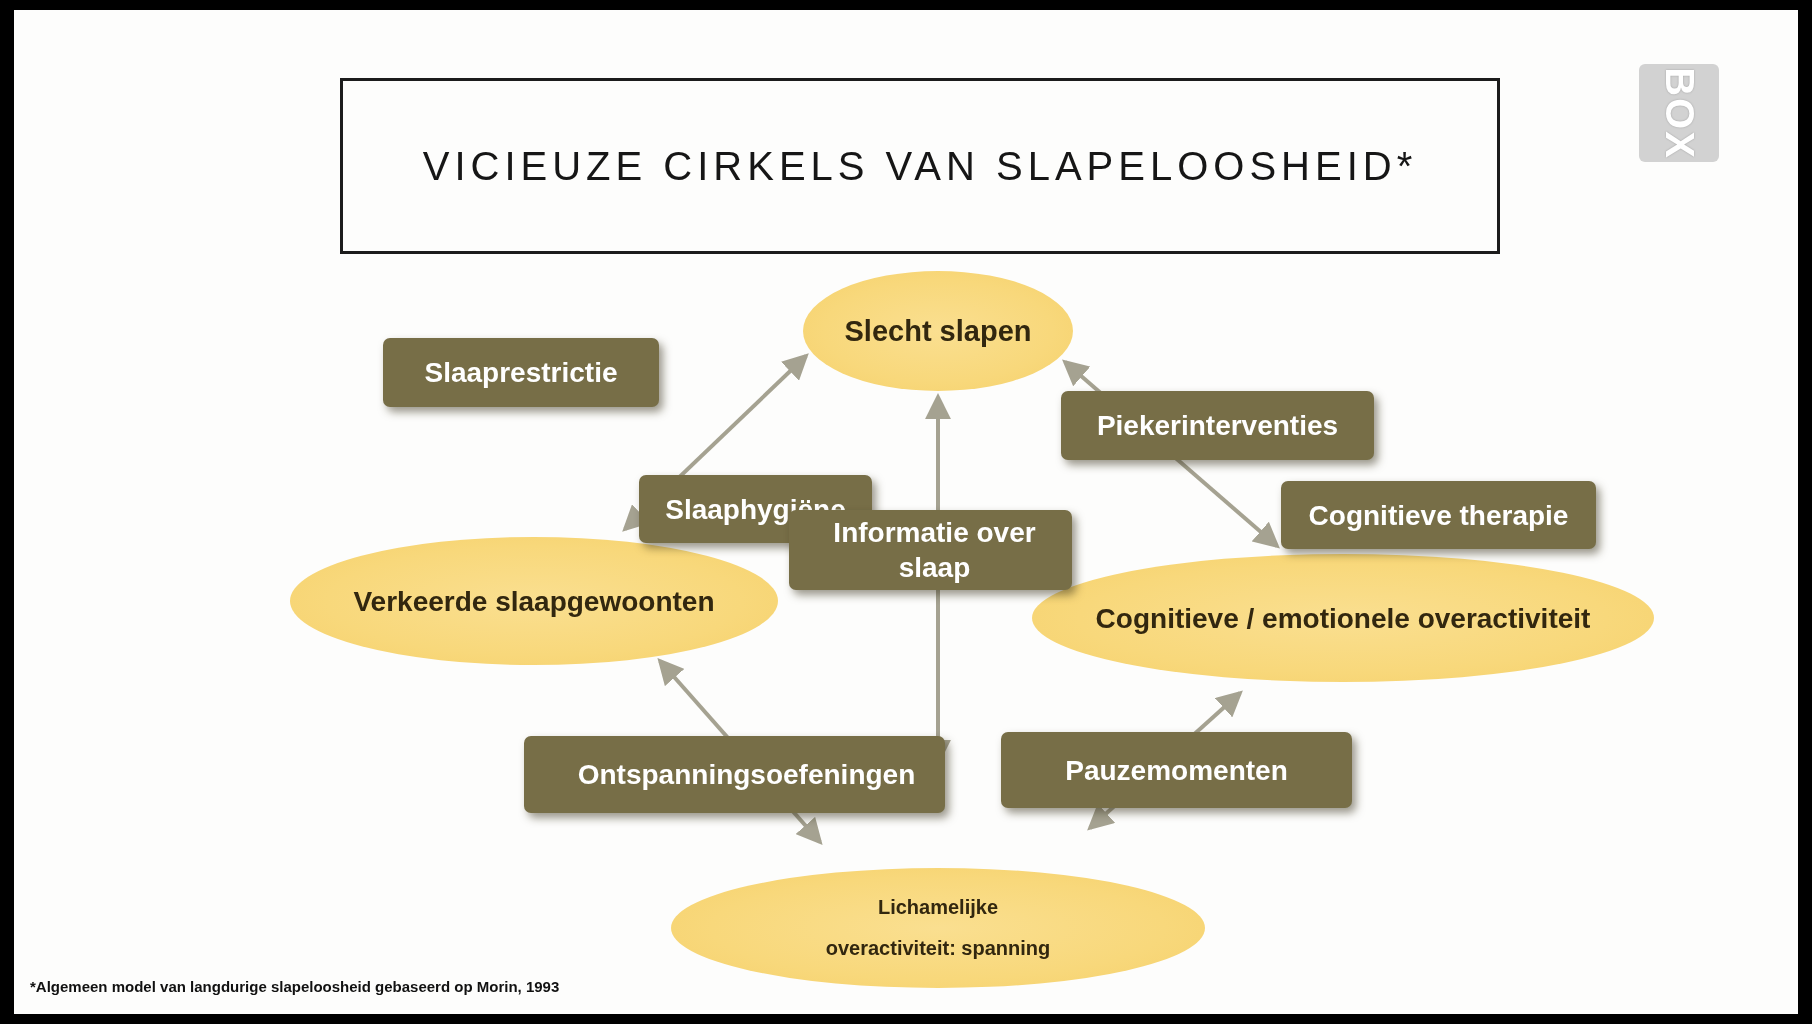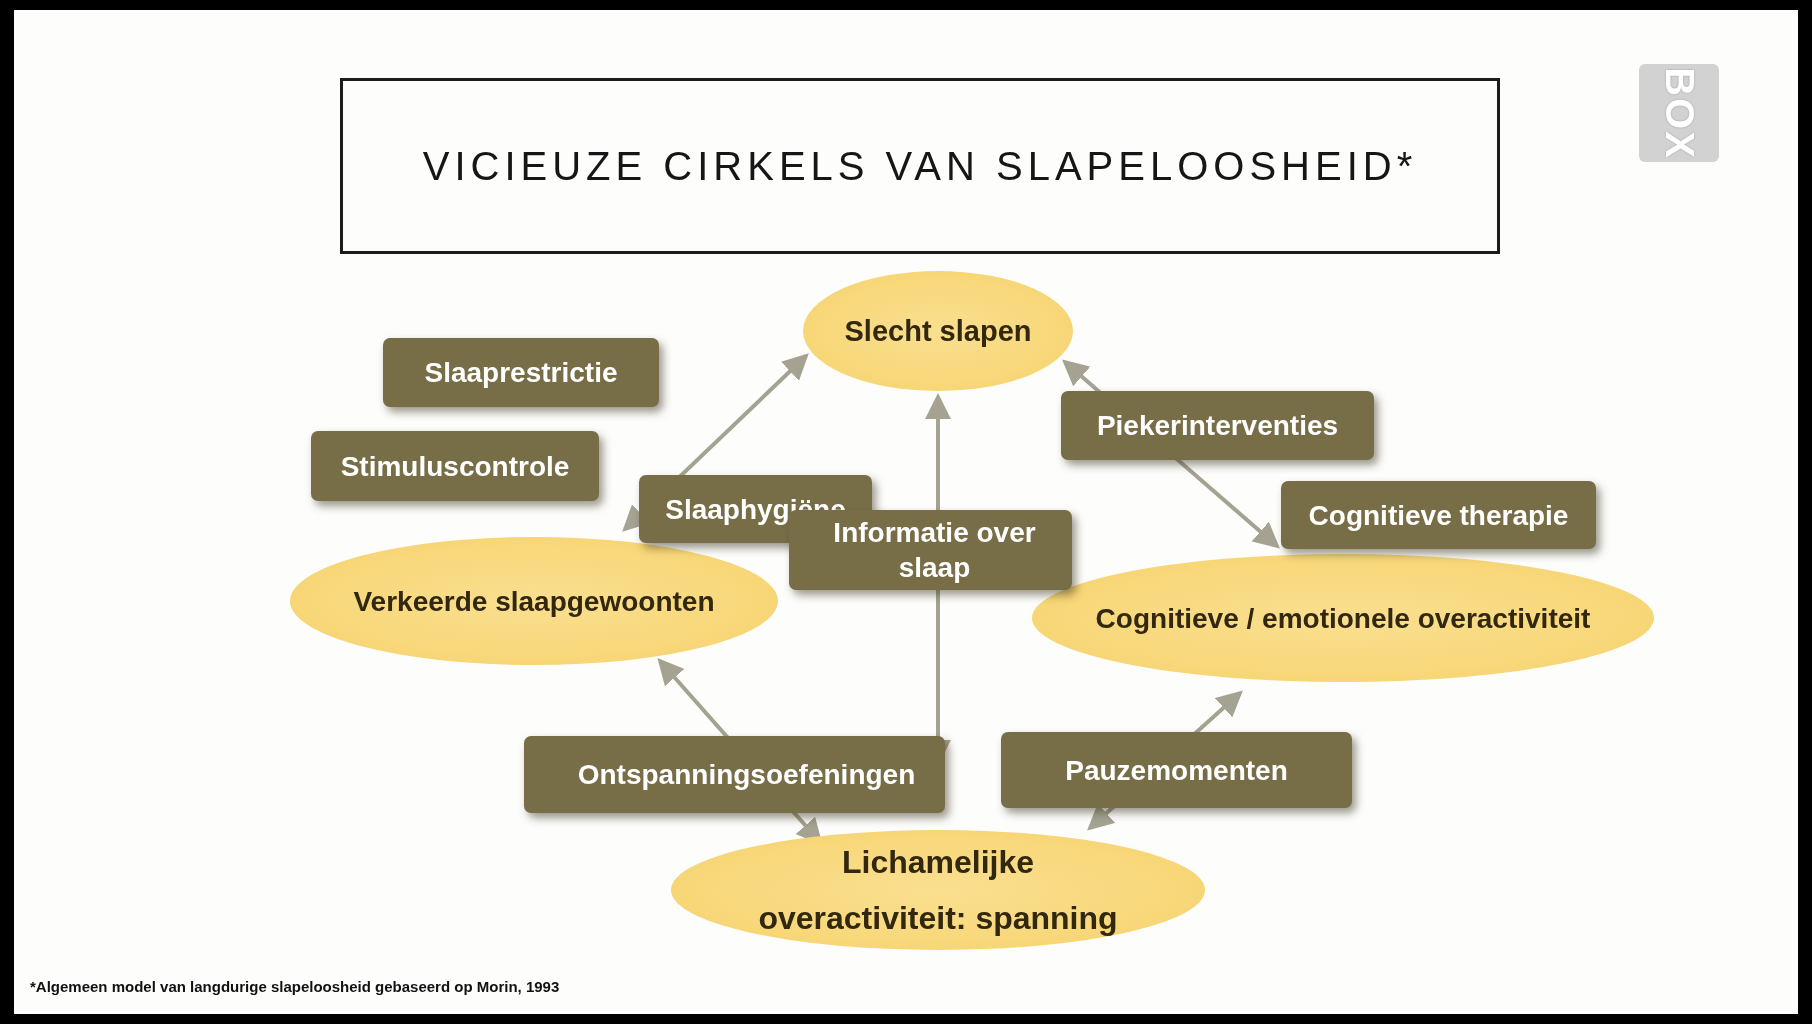--- a/index.html
+++ b/index.html
@@ -48,21 +48,21 @@
   .obox{
     background:#776e47;color:#ffffff;font-weight:bold;font-size:28px;border-radius:7px;
     box-shadow:4px 5px 8px rgba(55,50,25,.5);
   }
   .node span{display:block;line-height:1.25;}
 
   
   #el-slecht{left:803px;top:271px;width:270px;height:120px;}
   #el-verkeerde{left:290px;top:537px;width:488px;height:128px;font-size:28px;}
   #el-cognitief{left:1032px;top:554px;width:622px;height:128px;font-size:28px;}
-  #el-lichamelijk{left:671px;top:830px;width:534px;height:120px;font-size:32px;gap:16px;}
+  #el-lichamelijk{left:671px;top:868px;width:534px;height:120px;font-size:20px;gap:16px;}
 
   
   #bx-slaaprestrictie{left:383px;top:338px;width:276px;height:69px;}
   #bx-stimuluscontrole{left:311px;top:431px;width:288px;height:70px;}
   #bx-slaaphygiene{left:639px;top:429px;width:233px;height:68px;margin-top:46px;}
   #bx-piekerinterventies{left:1061px;top:391px;width:313px;height:69px;}
   #bx-cognitieve-therapie{left:1281px;top:481px;width:315px;height:68px;}
   #bx-informatie{left:789px;top:510px;width:275px;height:80px;padding-left:8px;}
   #bx-ontspanning{left:524px;top:736px;width:397px;height:77px;padding-left:24px;}
   #bx-pauze{left:965px;top:732px;width:351px;height:76px;margin-left:36px;}
@@ -108,23 +108,20 @@
     <span>Cognitieve / emotionele overactiviteit</span>
   </div>
   <div class="node ellipse" id="el-lichamelijk">
     <span>Lichamelijke</span>
     <span>overactiviteit: spanning</span>
   </div>
 
   <div class="node obox" id="bx-slaaprestrictie">
     <span>Slaaprestrictie</span>
   </div>
-  <div class="node obox" id="bx-stimuluscontrole">
-    <span>Stimuluscontrole</span>
-  </div>
   <div class="node obox" id="bx-slaaphygiene">
     <span>Slaaphygiëne</span>
   </div>
   <div class="node obox" id="bx-piekerinterventies">
     <span>Piekerinterventies</span>
   </div>
   <div class="node obox" id="bx-cognitieve-therapie">
     <span>Cognitieve therapie</span>
   </div>
   <div class="node obox" id="bx-informatie">

